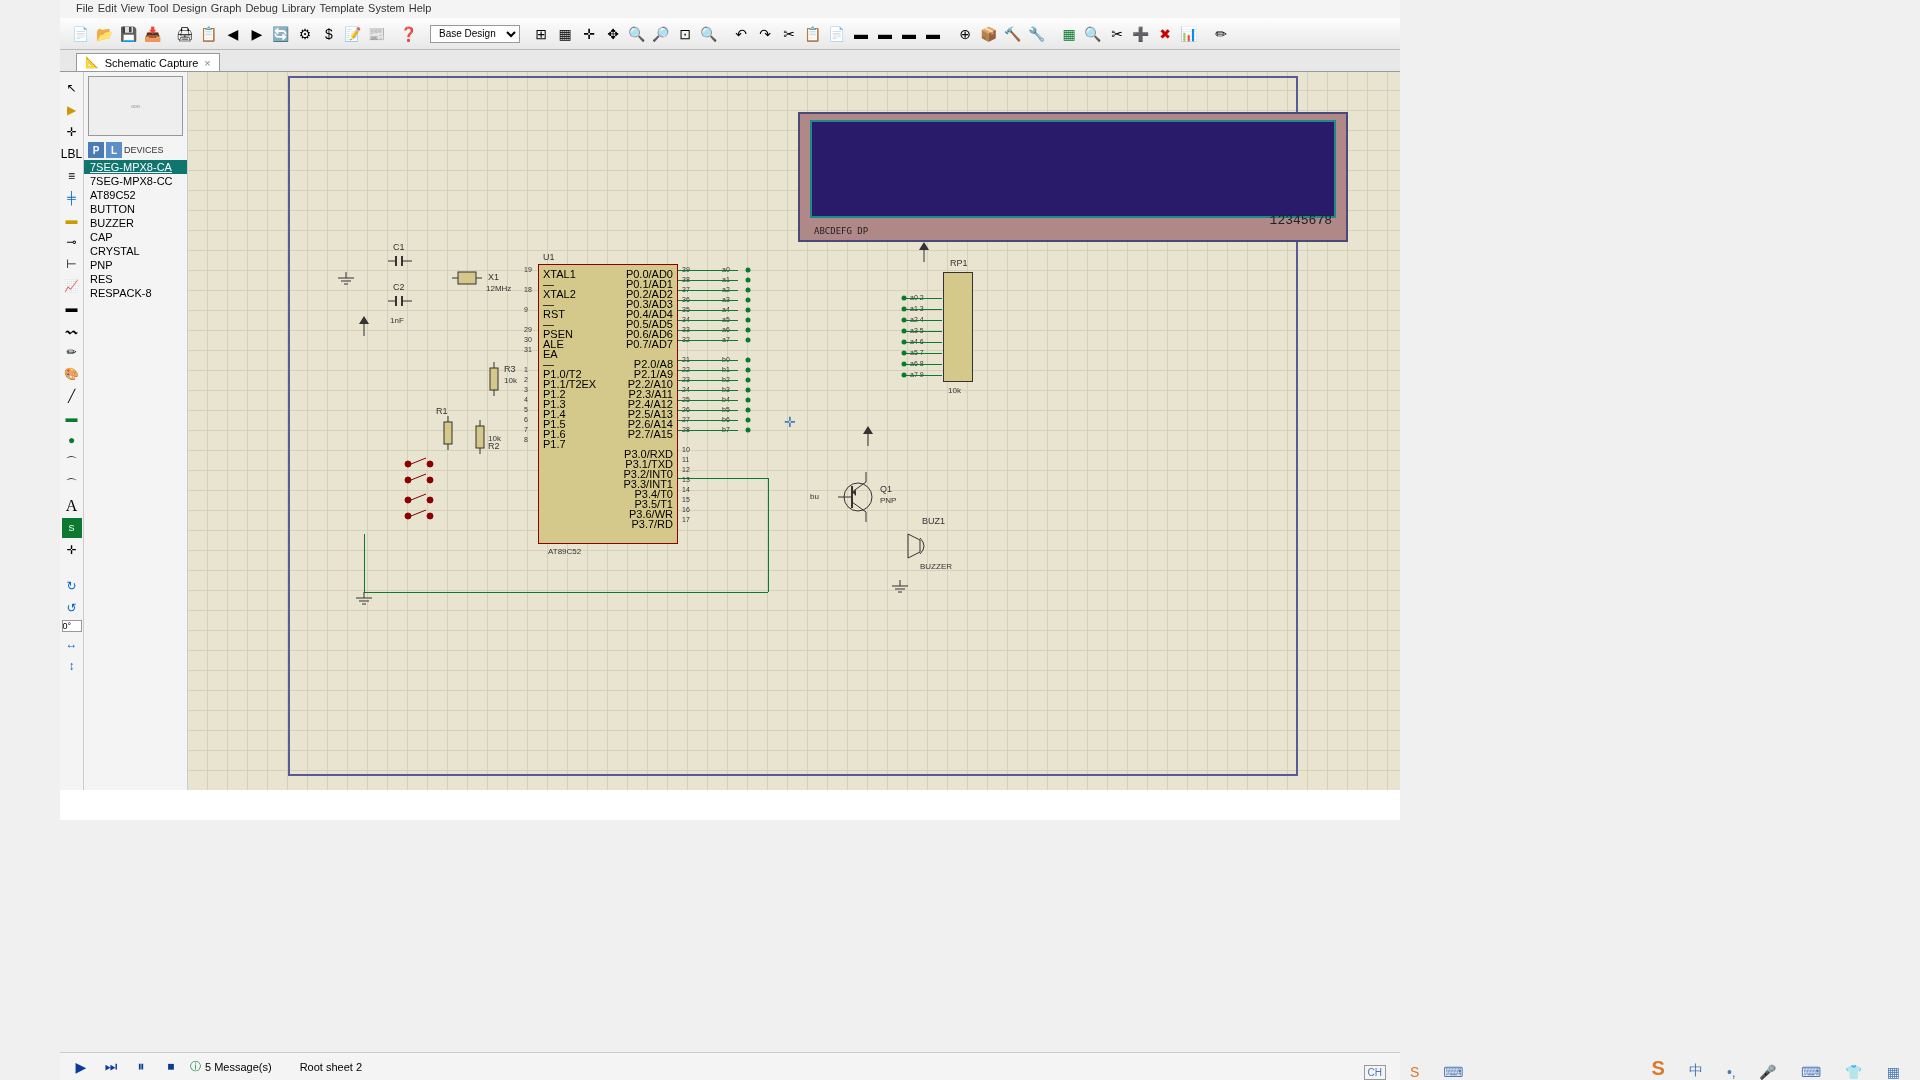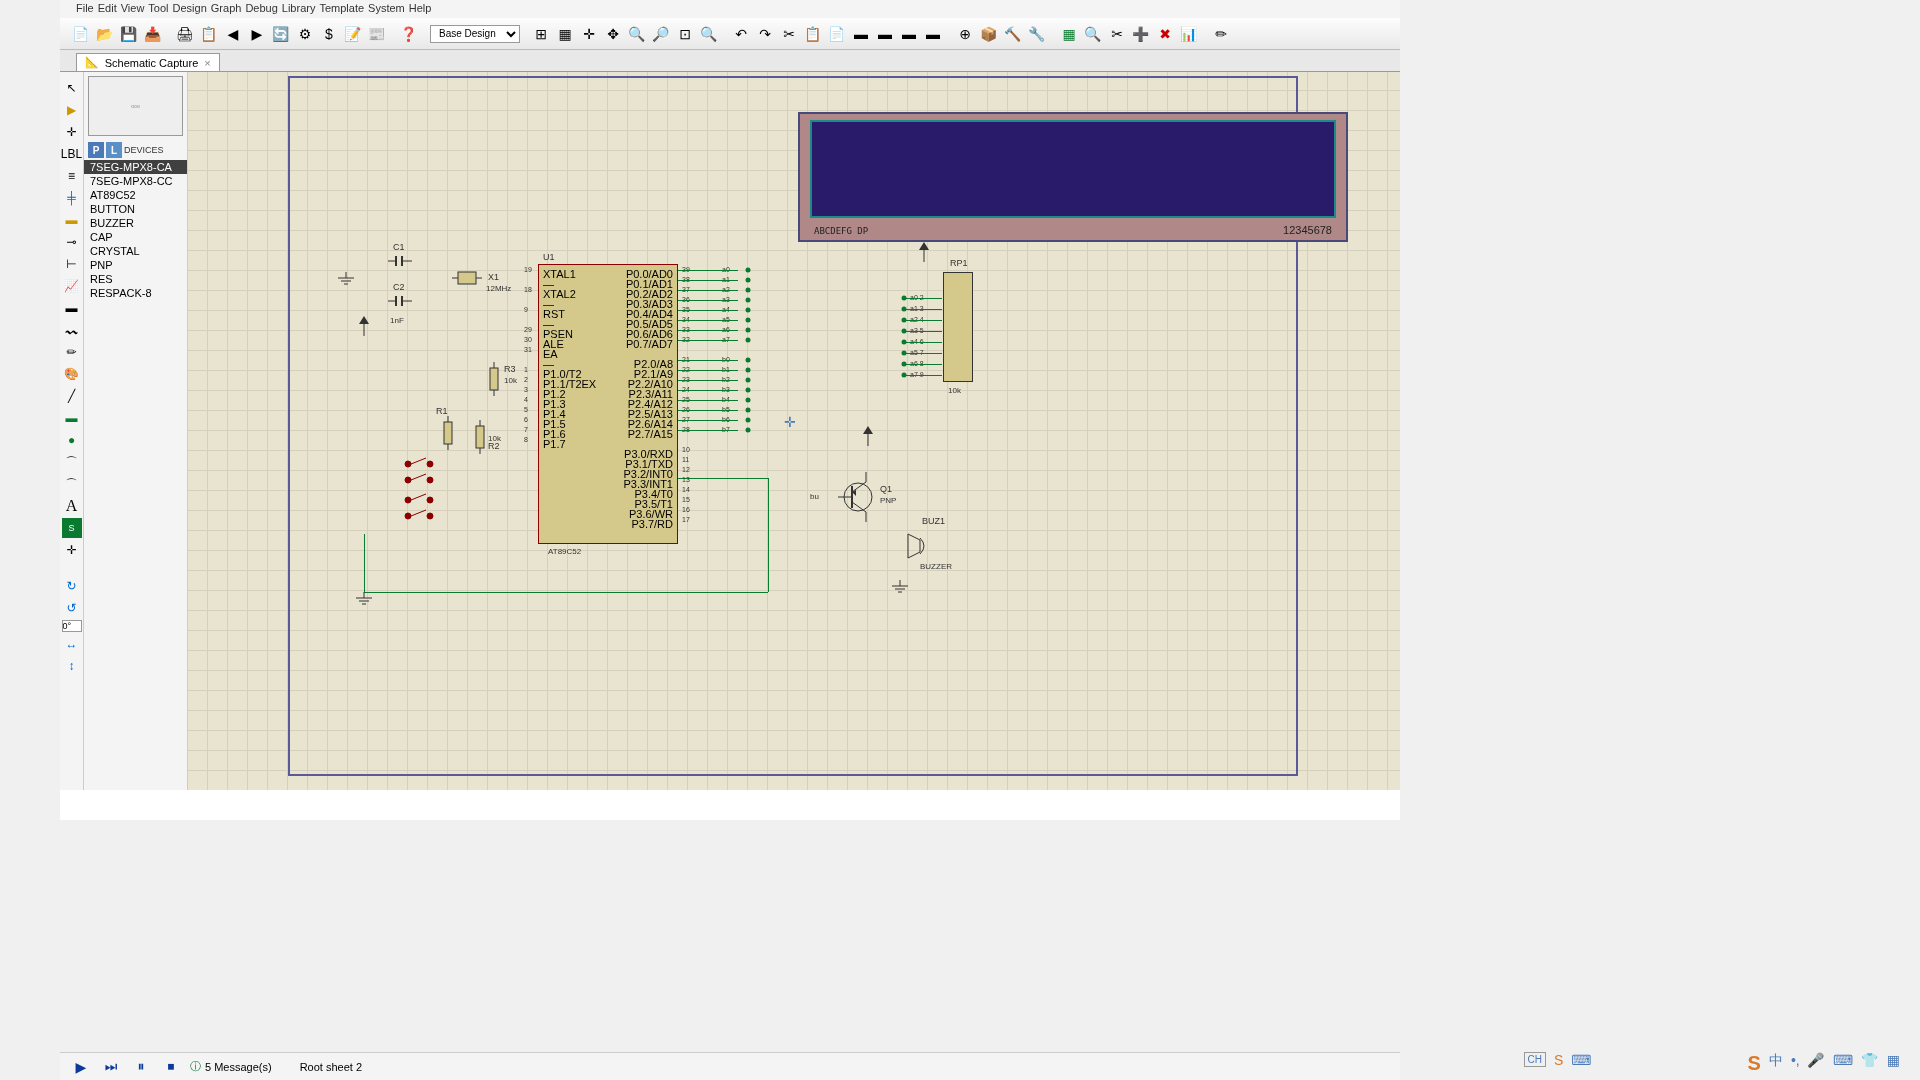--- a/index.html
+++ b/index.html
@@ -18,41 +18,41 @@
 .lefttools{width:24px;background:#f4f4f4;border-right:1px solid #ccc;display:flex;flex-direction:column;align-items:center;gap:2px;padding-top:6px;}
 .lt{width:20px;height:20px;display:flex;align-items:center;justify-content:center;cursor:pointer;font-size:12px;}
 .sidepanel{width:104px;background:#f4f4f4;border-right:1px solid #ccc;display:flex;flex-direction:column;}
 .overview{height:60px;border:1px solid #999;margin:4px;background:#eee;display:flex;align-items:center;justify-content:center;font-size:8px;color:#555;}
 .devhdr{display:flex;gap:2px;padding:2px 4px;align-items:center;}
 .pbtn,.lbtn{width:16px;height:16px;background:#4a7ab8;color:#fff;display:flex;align-items:center;justify-content:center;font-weight:bold;font-size:10px;cursor:pointer;}
 .lbtn{background:#5b8fc7;}
 .devlabel{font-size:9px;color:#333;overflow:hidden;}
 .devlist{flex:1;overflow:hidden;font-size:10px;}
 .devlist div{padding:1px 6px;cursor:pointer;white-space:nowrap;overflow:hidden;}
-.devlist .sel{background:#404040;color:#fff;}
+.devlist .sel{background:#0f766e;color:#fff;text-decoration:underline;}
 .canvas{flex:1;background:#e8e4d0;position:relative;overflow:hidden;}
 .canvas::before{content:"";position:absolute;inset:0;background-image:repeating-linear-gradient(0deg,transparent,transparent 19px,#d4d0bc 19px,#d4d0bc 20px),repeating-linear-gradient(90deg,transparent,transparent 19px,#d4d0bc 19px,#d4d0bc 20px);}
 .sheet{position:absolute;left:100px;top:4px;width:1010px;height:700px;border:2px solid #5a5a9a;}
 .chip{position:absolute;background:#d4c88a;border:1px solid #8b0000;}
 .chip.u1{left:350px;top:192px;width:140px;height:280px;}
 .pin{position:absolute;font-size:7px;color:#333;white-space:nowrap;}
 .reflabel{position:absolute;font-size:9px;color:#333;}
 .wire{position:absolute;background:#0a7a30;}
 .wire.h{height:1px;}
 .wire.v{width:1px;}
 .display{position:absolute;left:610px;top:40px;width:550px;height:130px;background:#b08888;border:2px solid #4a4a7a;}
 .display .screen{position:absolute;left:10px;top:6px;right:10px;height:98px;background:#2a1a6a;border:2px solid #1a8a8a;}
 .display .lbl{position:absolute;left:14px;bottom:4px;font-size:9px;color:#222;font-family:monospace;}
-.display .lbl2{position:absolute;right:14px;bottom:4px;font-size:11px;color:#222;font-family:Liberation Sans, sans-serif;}
+.display .lbl2{position:absolute;right:14px;bottom:12px;font-size:13px;color:#222;font-family:Liberation Mono, monospace;}
 .rpack{position:absolute;left:755px;top:200px;width:30px;height:110px;background:#d4c88a;border:1px solid #333;}
 .caption{position:absolute;left:265px;top:600px;font-size:36px;color:#5a5ab8;font-weight:500;font-family:"Microsoft YaHei",sans-serif;}
 .statusbar{position:absolute;bottom:0;left:60px;width:1340px;height:28px;background:#f4f4f4;border-top:1px solid #ccc;display:flex;align-items:center;gap:8px;padding:0 10px;}
 .playbtn{width:22px;height:22px;display:flex;align-items:center;justify-content:center;cursor:pointer;color:#1a6a1a;font-size:14px;}
 .msg{display:flex;align-items:center;gap:4px;font-size:10px;}
-.taskbar{position:absolute;bottom:0;right:20px;height:28px;display:flex;align-items:flex-start;gap:8px;}
+.taskbar{position:absolute;bottom:0;right:20px;height:28px;display:flex;align-items:flex-end;gap:24px;}
 .taskbar span{font-size:14px;color:#4a7ab8;cursor:pointer;}
 .node{position:absolute;width:5px;height:5px;background:#0a7a30;border-radius:50%;transform:translate(-50%,-50%);}
 svg{position:absolute;}
 </style>
 </head>
 <body>
 
 <div class="app">
   <div class="menubar">
     <span>File</span>

